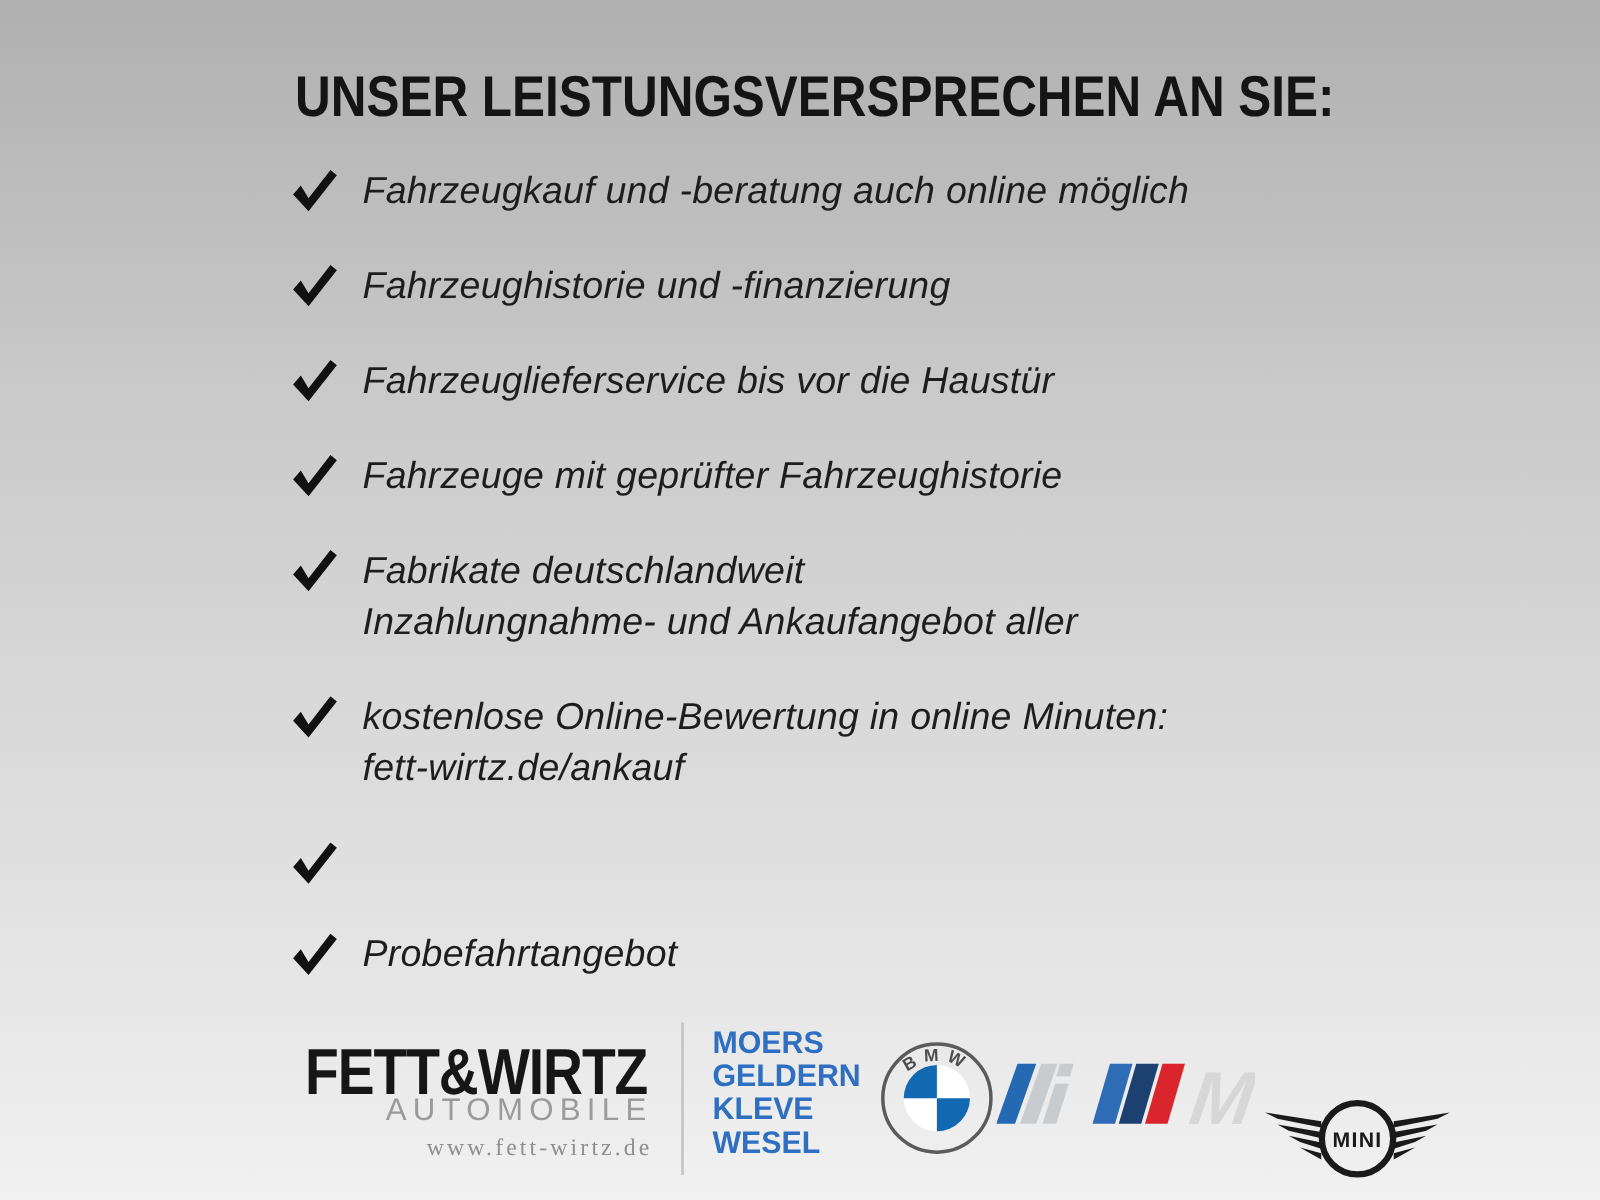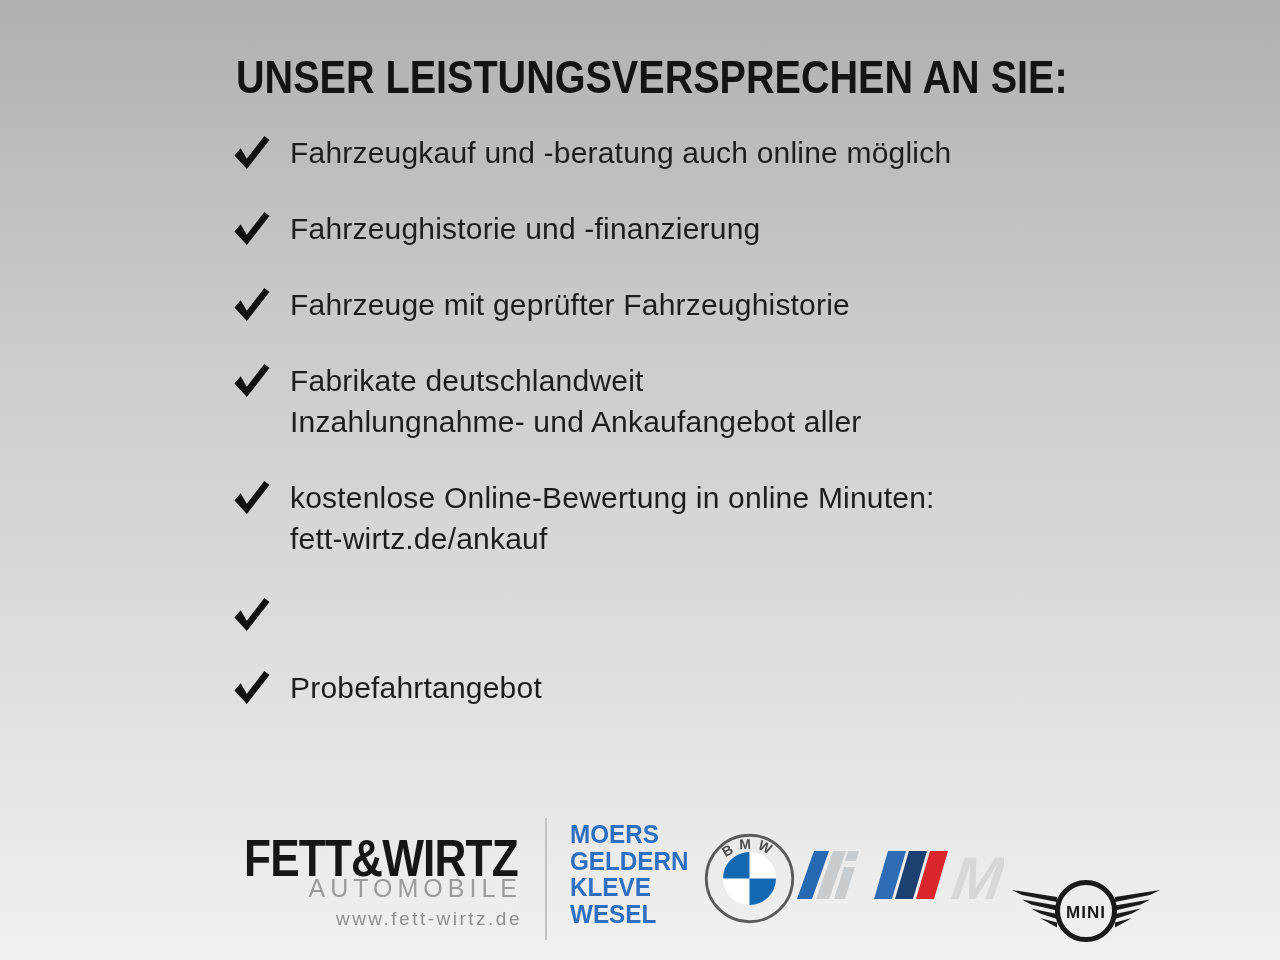--- a/index.html
+++ b/index.html
@@ -10,41 +10,41 @@
     overflow:hidden;
     font-family:"Liberation Sans", sans-serif;
     background:linear-gradient(180deg,#b0b0b0 0%,#c9c9c9 32%,#e0e0e0 72%,#f1f1f1 100%);
   }
   .page-title{
     position:absolute;left:236px;top:50px;
     font-size:46px;font-weight:700;color:#141414;
     letter-spacing:0px;white-space:nowrap;
     transform:scaleX(.86);transform-origin:left top;
   }
-  .checklist{position:absolute;left:234px;top:132px;width:860px;}
+  .checklist{position:absolute;left:234px;top:132px;width:860px;font-style:italic;}
   .row{display:flex;align-items:flex-start;margin-bottom:35px;}
   .check{flex:0 0 37px;margin-top:4px;margin-right:19px;}
   .check svg{display:block;}
   .lines .line{
     font-size:30px;line-height:41px;color:#1d1d1d;letter-spacing:.2px;
     white-space:nowrap;
   }
   
   .dealer-name{
     position:absolute;left:244px;top:828px;
     font-size:52px;font-weight:700;color:#161616;letter-spacing:-1px;
     transform:scaleX(.85);transform-origin:left top;white-space:nowrap;
   }
   .dealer-sub{
     position:absolute;left:244px;top:874px;width:278px;text-align:right;
     font-size:25px;color:#9b9b9b;letter-spacing:5px;white-space:nowrap;
   }
   .dealer-web{
     position:absolute;left:244px;top:908px;width:278px;text-align:right;
-    font-size:19px;color:#8f8f8f;letter-spacing:2.5px;white-space:nowrap;
+    font-size:19px;color:#8f8f8f;letter-spacing:2.5px;white-space:nowrap;font-family:Liberation Serif, serif;
   }
   .divider{position:absolute;left:545px;top:818px;width:2px;height:122px;background:#c2c2c2;}
   .cities{
     position:absolute;left:570px;top:821px;
     font-size:25px;font-weight:700;line-height:26.5px;color:#2e6fc2;
     transform:scaleX(.97);transform-origin:left top;
   }
   .logo{position:absolute;}
   .logo svg{display:block;}
   .logo-bmw{left:703px;top:832px;}
@@ -75,20 +75,30 @@
     <span class="check">
       <svg width="37" height="34" viewBox="0 0 35 33">
         <polygon points="0,19 6,12 12,22 29,0 34,4 12,32" fill="#111111"></polygon>
       </svg>
     </span>
     <span class="lines">
           <div class="line">Fahrzeughistorie und -finanzierung</div>
         </span>
   </div>
 
+  <div class="row">
+    <span class="check">
+      <svg width="37" height="34" viewBox="0 0 35 33">
+        <polygon points="0,19 6,12 12,22 29,0 34,4 12,32" fill="#111111"></polygon>
+      </svg>
+    </span>
+    <span class="lines">
+          <div class="line">Fahrzeuglieferservice bis vor die Haustür</div>
+        </span>
+  </div>
 
   <div class="row">
     <span class="check">
       <svg width="37" height="34" viewBox="0 0 35 33">
         <polygon points="0,19 6,12 12,22 29,0 34,4 12,32" fill="#111111"></polygon>
       </svg>
     </span>
     <span class="lines">
           <div class="line">Fahrzeuge mit geprüfter Fahrzeughistorie</div>
         </span>

